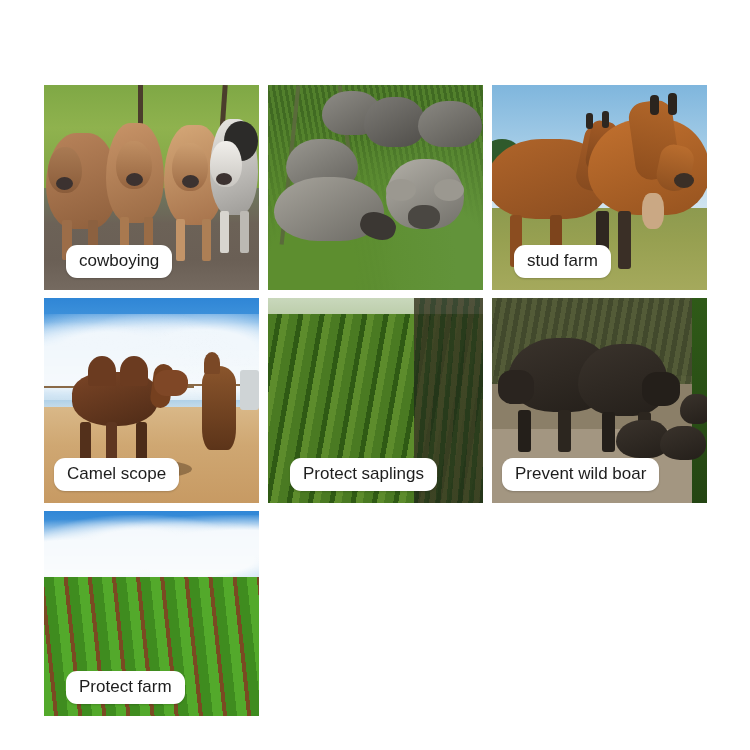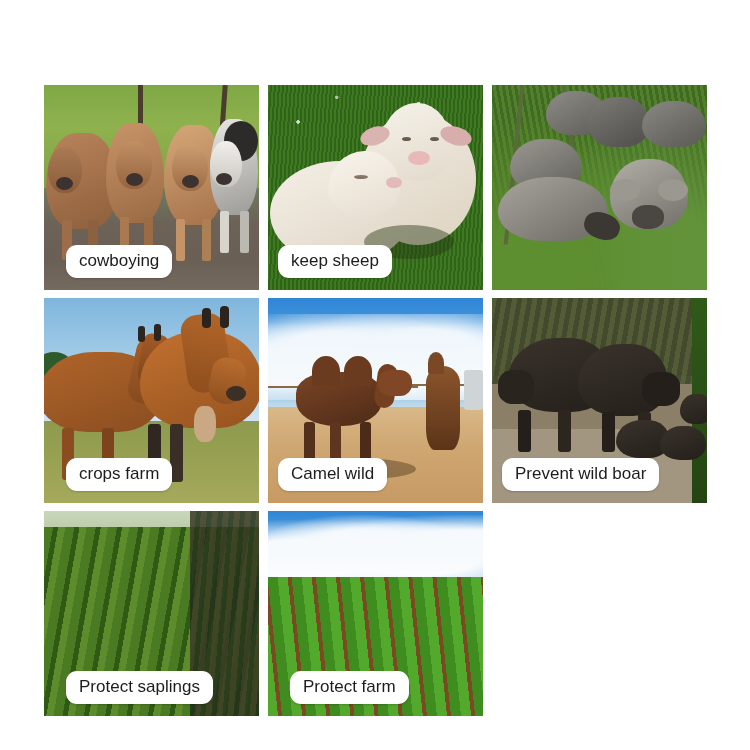--- a/index.html
+++ b/index.html
@@ -192,38 +192,20 @@
         <div class="cow" style="left:166px;top:34px;width:48px;height:96px;background:linear-gradient(160deg,#e8e6e2,#9c9a96);"></div>
         <div class="blob" style="left:180px;top:36px;width:34px;height:40px;background:#2c2b29;"></div>
         <div class="head" style="left:166px;top:56px;width:32px;height:46px;background:linear-gradient(#f1efeb,#c9c6c1);"></div>
         <div class="muz" style="left:172px;top:88px;width:16px;height:12px;"></div>
         <div class="leg" style="left:176px;top:126px;width:9px;height:42px;background:#d8d5cf;"></div>
         <div class="leg" style="left:196px;top:126px;width:9px;height:42px;background:#bcb9b3;"></div>
       </div>
       <div class="chip inset">cowboying</div>
     </div>
 
-    <div class="cell c2">
-      <div class="scene">
-        <div class="grassbg"></div>
-        <div class="body" style="left:92px;top:28px;width:116px;height:132px;"></div>
-        <div class="head" style="left:112px;top:18px;width:72px;height:78px;"></div>
-        <div class="ear" style="left:92px;top:42px;width:30px;height:18px;background:#d9b4b1;transform:rotate(-18deg);"></div>
-        <div class="ear" style="left:172px;top:42px;width:32px;height:18px;background:#d7aeab;transform:rotate(16deg);"></div>
-        <div class="blob" style="left:134px;top:52px;width:9px;height:4px;background:#6a5b4f;"></div>
-        <div class="blob" style="left:162px;top:52px;width:9px;height:4px;background:#6a5b4f;"></div>
-        <div class="blob" style="left:140px;top:66px;width:22px;height:14px;background:#e8b9b7;"></div>
-        <div class="body" style="left:2px;top:76px;width:140px;height:104px;background:linear-gradient(150deg,#f4efe6,#ded4c4);"></div>
-        <div class="head" style="left:60px;top:66px;width:72px;height:66px;background:linear-gradient(160deg,#f8f4ec,#e6ddcf);"></div>
-        <div class="blob" style="left:86px;top:90px;width:14px;height:4px;background:#857665;"></div>
-        <div class="blob" style="left:118px;top:92px;width:16px;height:11px;background:#e4bab8;"></div>
-        <div class="blob" style="left:96px;top:140px;width:90px;height:34px;background:rgba(40,55,20,.45);"></div>
-      </div>
-      <div class="chip left">keep sheep</div>
-    </div>
 
     <div class="cell c3">
       <div class="scene">
         <div class="bg"></div>
         <div class="pole" style="left:20px;top:0;height:160px;transform:rotate(6deg);"></div>
         <div class="pole" style="left:78px;top:0;height:120px;transform:rotate(-8deg);"></div>
         <div class="pig" style="left:54px;top:6px;width:60px;height:44px;background:linear-gradient(150deg,#8e8c86,#5f5d58);"></div>
         <div class="pig" style="left:96px;top:12px;width:62px;height:50px;background:linear-gradient(150deg,#7d7b76,#4f4d49);"></div>
         <div class="pig" style="left:150px;top:16px;width:64px;height:46px;background:linear-gradient(150deg,#8a8882,#5b5954);"></div>
         <div class="pig" style="left:18px;top:54px;width:72px;height:52px;background:linear-gradient(150deg,#9a9891,#63615c);"></div>
@@ -253,21 +235,21 @@
         <div class="horse" style="left:96px;top:34px;width:122px;height:96px;background:linear-gradient(160deg,#c2712f,#96531f);"></div>
         <div class="neck" style="left:140px;top:16px;width:44px;height:78px;background:linear-gradient(200deg,#b2672a,#8d4d1d);border-radius:16px;transform:rotate(-8deg);"></div>
         <div class="hd" style="left:166px;top:60px;width:34px;height:46px;background:linear-gradient(#b96d2e,#8e5020);border-radius:14px 14px 16px 16px;transform:rotate(12deg);"></div>
         <div class="blob" style="left:158px;top:10px;width:9px;height:20px;background:#2b241e;border-radius:4px;"></div>
         <div class="blob" style="left:176px;top:8px;width:9px;height:22px;background:#2b241e;border-radius:4px;"></div>
         <div class="blob" style="left:182px;top:88px;width:20px;height:15px;background:#3b2f26;"></div>
         <div class="blob" style="left:104px;top:126px;width:13px;height:58px;background:#2f2720;border-radius:3px;"></div>
         <div class="blob" style="left:126px;top:126px;width:13px;height:58px;background:#3a2f26;border-radius:3px;"></div>
         <div class="blob" style="left:150px;top:108px;width:22px;height:36px;background:#caa884;border-radius:40%;"></div>
       </div>
-      <div class="chip inset">crops farm</div>
+      <div class="chip inset">stud farm</div>
     </div>
 
 
     <div class="cell c6">
       <div class="scene">
         <div class="sky"></div>
         <div class="clouds"></div>
         <div class="ground"></div>
         <div class="fence" style="left:0;top:88px;width:150px;"></div>
         <div class="fence" style="left:130px;top:86px;width:86px;"></div>
@@ -277,21 +259,30 @@
         <div class="cam" style="left:108px;top:66px;width:20px;height:44px;border-radius:10px;background:#75401f;transform:rotate(8deg);"></div>
         <div class="cam" style="left:110px;top:72px;width:34px;height:26px;border-radius:12px;background:#7f4726;"></div>
         <div class="cam" style="left:36px;top:124px;width:11px;height:46px;background:#53301b;border-radius:3px;"></div>
         <div class="cam" style="left:62px;top:124px;width:11px;height:46px;background:#5e3620;border-radius:3px;"></div>
         <div class="cam" style="left:92px;top:124px;width:11px;height:46px;background:#4c2c18;border-radius:3px;"></div>
         <div class="cam" style="left:158px;top:68px;width:34px;height:84px;border-radius:20px 20px 30% 30%;background:linear-gradient(#8a552c,#5c3419);"></div>
         <div class="cam" style="left:160px;top:54px;width:16px;height:22px;border-radius:50% 50% 10% 10%;background:#7a4826;"></div>
         <div class="blob" style="left:20px;top:160px;width:128px;height:22px;background:rgba(80,55,30,.45);"></div>
         <div class="blob" style="left:196px;top:72px;width:19px;height:40px;background:#cfd4d6;border-radius:3px;"></div>
       </div>
-      <div class="chip left">Camel wild</div>
+      <div class="chip left">Camel scope</div>
+    </div>
+
+    <div class="cell c7">
+      <div class="scene">
+        <div class="sky"></div>
+        <div class="rows"></div>
+        <div class="dark"></div>
+      </div>
+      <div class="chip inset">Protect saplings</div>
     </div>
 
     <div class="cell c8">
       <div class="scene">
         <div class="bg"></div>
         <div class="brush"></div>
         <div class="greenr"></div>
         <div class="boar" style="left:16px;top:40px;width:104px;height:74px;"></div>
         <div class="blob" style="left:6px;top:72px;width:36px;height:34px;background:#2a241f;border-radius:40%;"></div>
         <div class="boar" style="left:86px;top:46px;width:90px;height:72px;"></div>
@@ -301,29 +292,20 @@
         <div class="blob" style="left:110px;top:114px;width:13px;height:40px;background:#241f1a;border-radius:3px;"></div>
         <div class="blob" style="left:146px;top:114px;width:13px;height:40px;background:#2c261f;border-radius:3px;"></div>
         <div class="boar" style="left:124px;top:122px;width:54px;height:38px;"></div>
         <div class="boar" style="left:168px;top:128px;width:46px;height:34px;"></div>
         <div class="boar" style="left:188px;top:96px;width:32px;height:30px;"></div>
         <div class="wm"></div>
       </div>
       <div class="chip left">Prevent wild boar</div>
     </div>
 
-    <div class="cell c7">
-      <div class="scene">
-        <div class="sky"></div>
-        <div class="rows"></div>
-        <div class="dark"></div>
-      </div>
-      <div class="chip inset">Protect saplings</div>
-    </div>
-
     <div class="cell c9">
       <div class="scene">
         <div class="sky"></div>
         <div class="clouds"></div>
         <div class="field"></div>
         <div class="wm"></div>
       </div>
       <div class="chip inset">Protect farm</div>
     </div>
 

